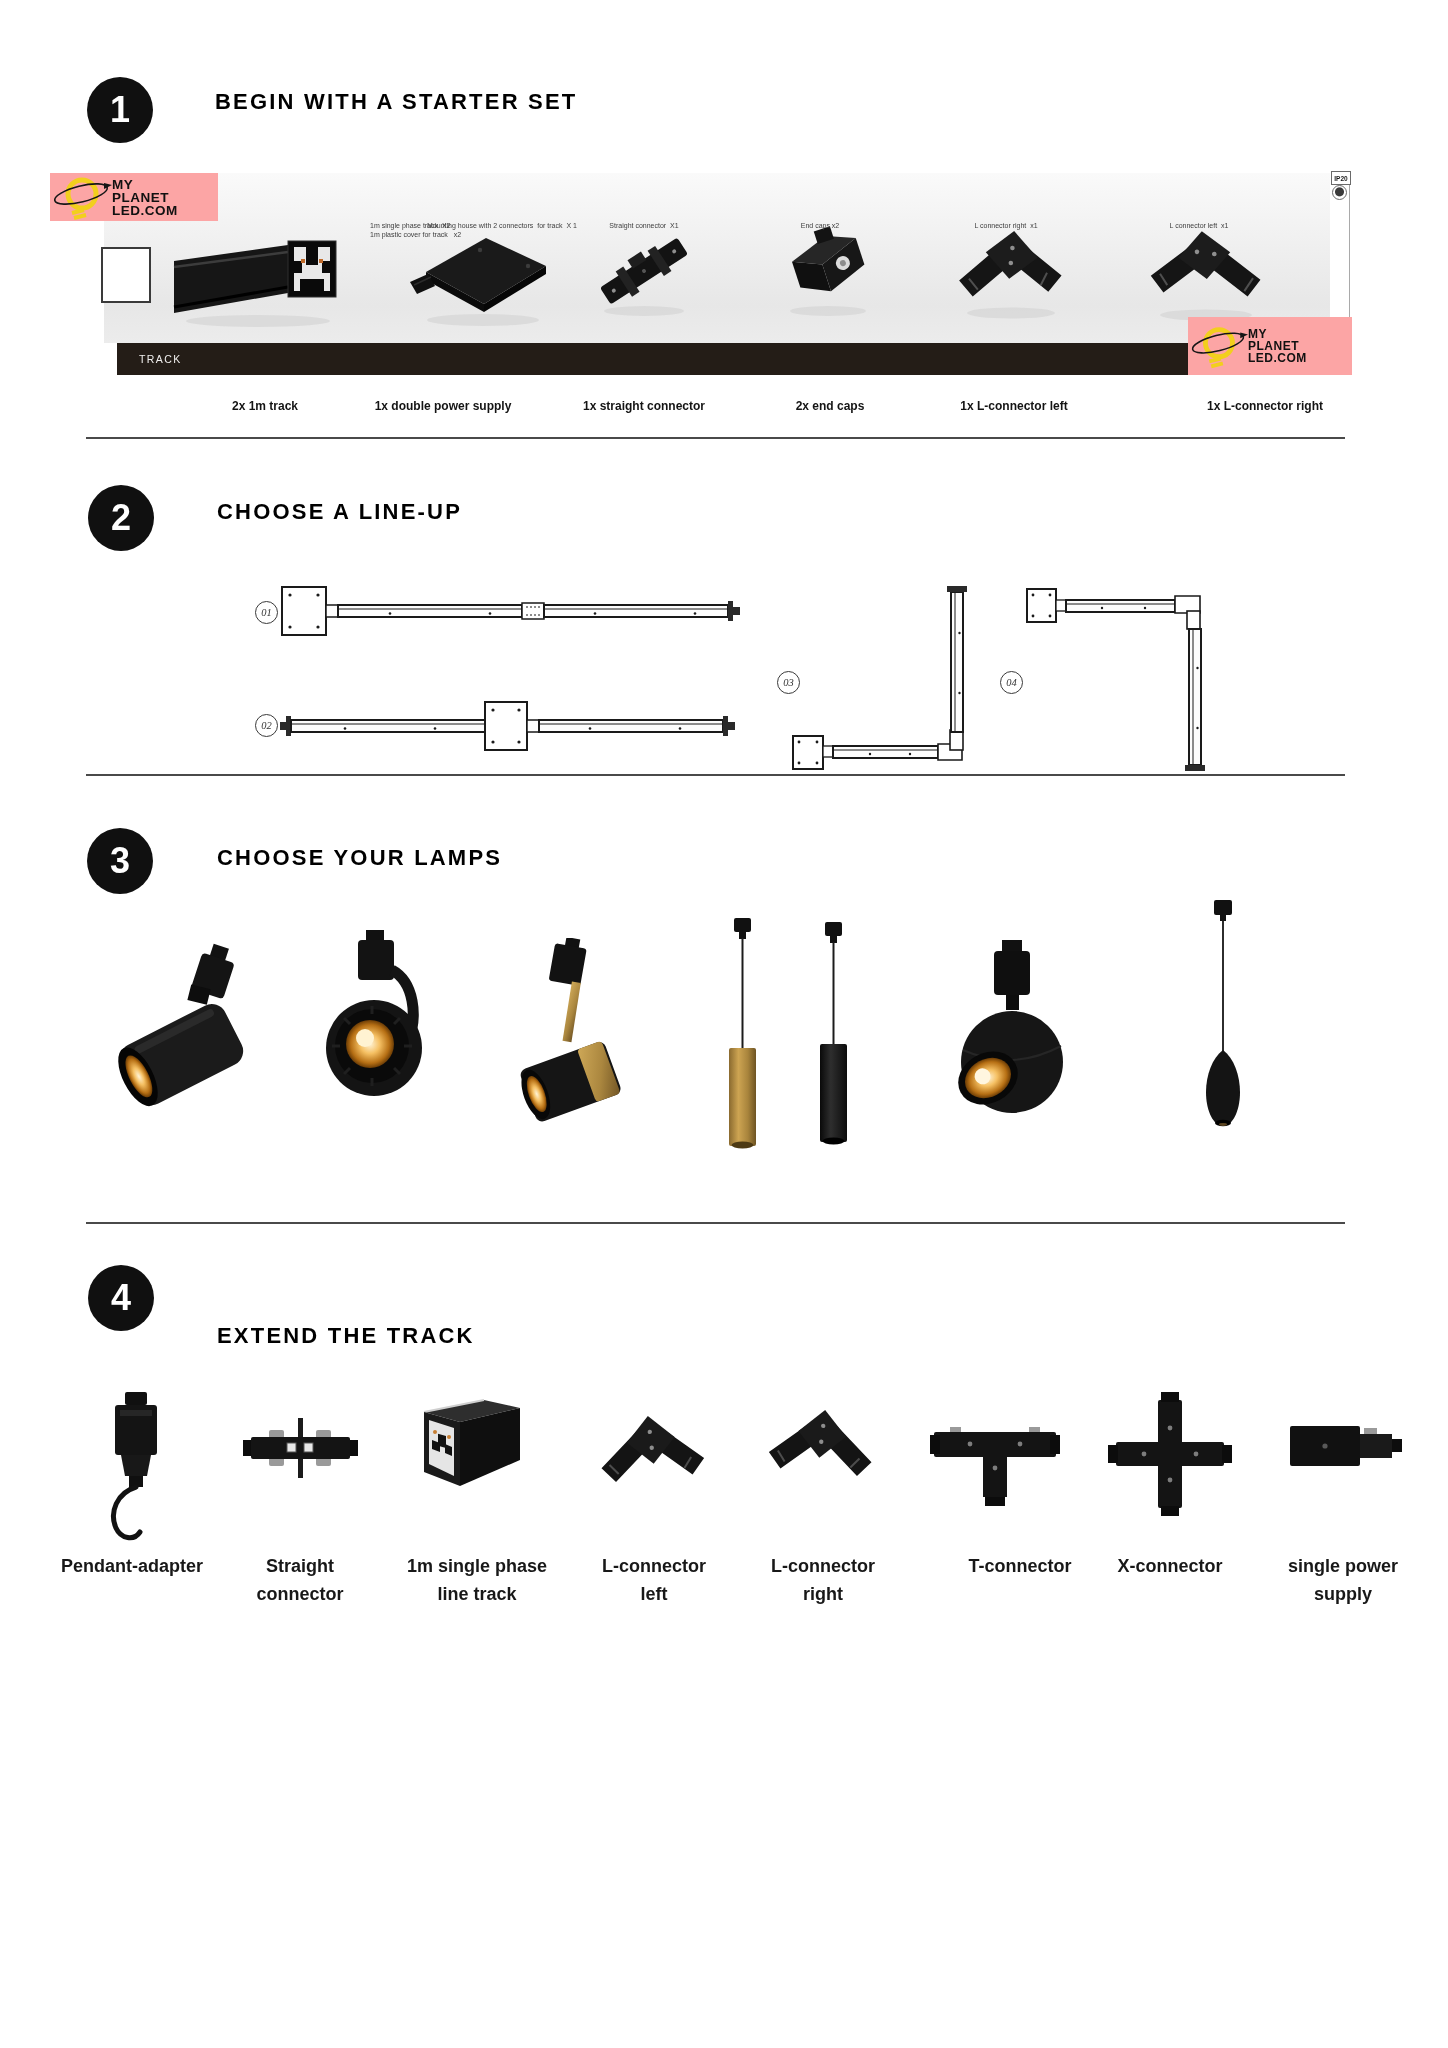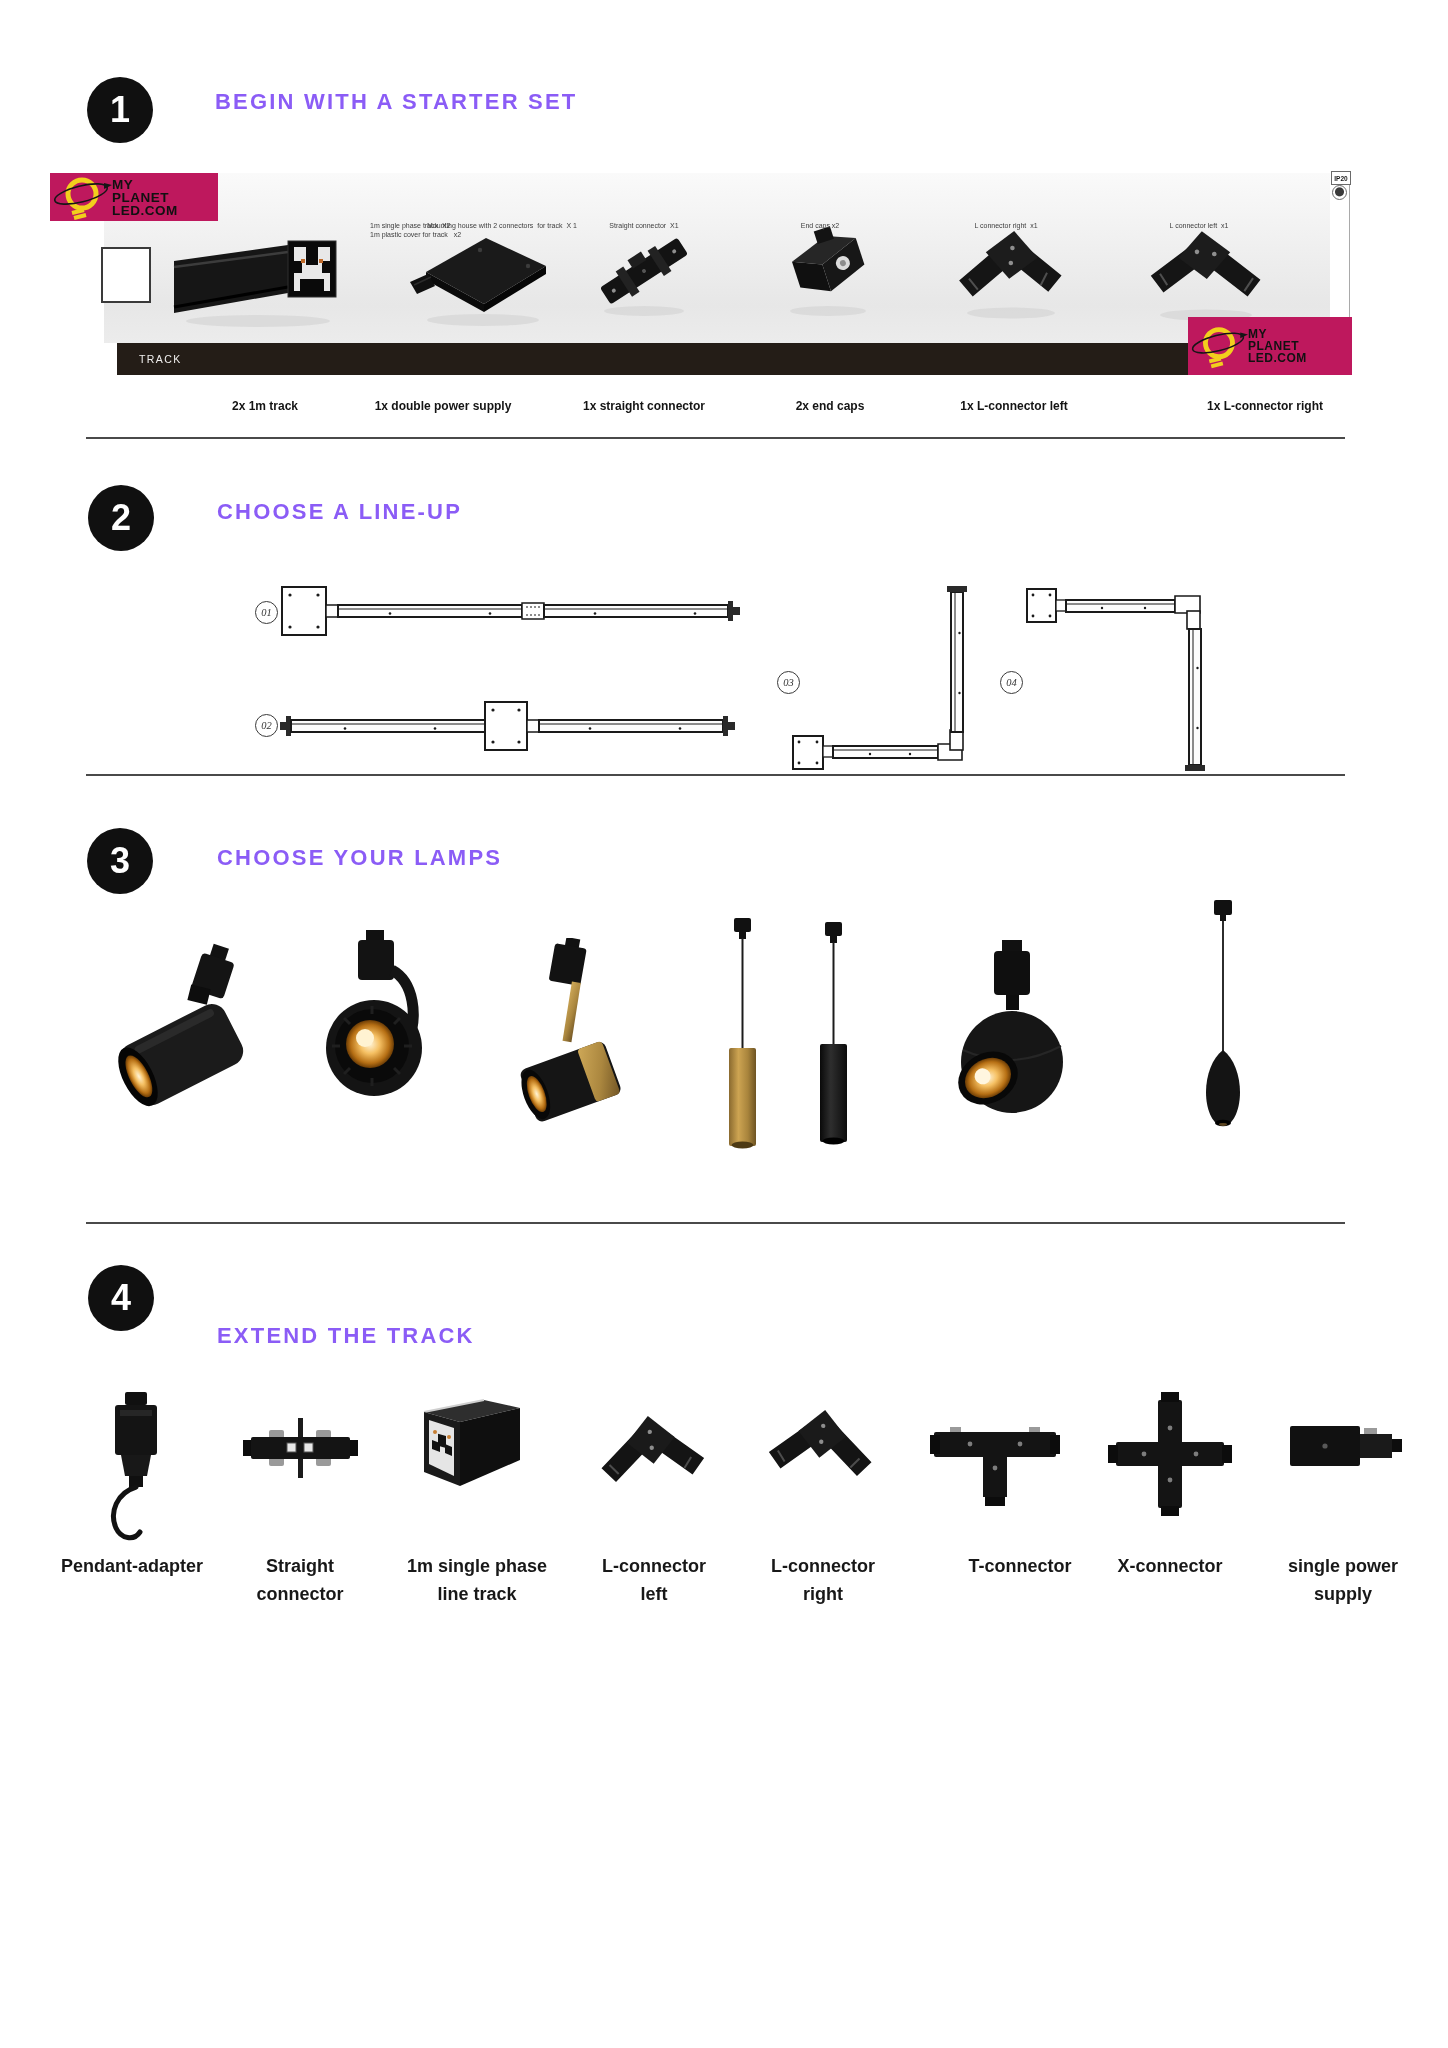--- a/index.html
+++ b/index.html
@@ -3,40 +3,40 @@
 <meta charset="utf-8">
 <style>
   html,body{margin:0;padding:0;background:#fff;}
   .page{position:relative;width:1448px;height:2048px;background:#fff;overflow:hidden;
         font-family:"Liberation Sans",sans-serif;color:#1a1a1a;}
   .abs{position:absolute;}
   
   .step-circle{position:absolute;width:66px;height:66px;border-radius:50%;background:#101010;
         color:#fff;display:flex;align-items:center;justify-content:center;
         font-size:36px;font-weight:700;}
-  .step-title{position:absolute;font-size:22px;font-weight:700;letter-spacing:2.2px;color:#8b5cf6;white-space:nowrap;}
+  .step-title{position:absolute;font-size:22px;font-weight:700;letter-spacing:2.2px;color:#000000;white-space:nowrap;}
   .divider{position:absolute;left:86px;width:1259px;height:2px;background:#4a4a4a;}
   
   .banner{position:absolute;left:104px;top:173px;width:1246px;height:202px;}
   .banner-photo{position:absolute;left:0;top:0;width:1226px;height:170px;
         background:linear-gradient(180deg,#fafafa 0%,#efefef 45%,#e7e7e7 78%,#ececec 100%);}
   .banner-side{position:absolute;left:1226px;top:0;width:19px;height:202px;background:#fff;border-right:1px solid #a9a9a9;}
   .track-bar{position:absolute;left:13px;top:170px;width:1213px;height:32px;background:#241d17;
         display:flex;align-items:center;padding-left:22px;box-sizing:border-box;
         color:#f0efee;font-size:10.5px;letter-spacing:1.4px;z-index:2;}
   .ip-badge{position:absolute;left:1227px;top:-2px;width:18px;height:12px;border:1px solid #6a6a6a;background:#fff;
         font-size:6.5px;font-weight:700;display:flex;align-items:center;justify-content:center;z-index:3;}
   .cert-icon{position:absolute;left:1228px;top:12px;width:13px;height:13px;border:1px solid #6a6a6a;border-radius:50%;
         background:radial-gradient(circle at 50% 45%,#3a3a3a 0 4px,#fff 5px);z-index:3;}
   .note{position:absolute;top:48px;font-size:7px;line-height:9px;color:#3d3d3d;white-space:pre;z-index:2;}
   .note.center{transform:translateX(-50%);text-align:center;}
   .prod{position:absolute;z-index:1;}
   .white-box{position:absolute;left:-3px;top:74px;width:50px;height:56px;background:#fff;border:2px solid #3a3a3a;box-sizing:border-box;z-index:1;}
   
-  .logo{display:flex;align-items:center;background:#be185d;}
+  .logo{display:flex;align-items:center;background:#fca5a5;}
   .logo-top{position:absolute;left:-54px;top:0px;width:168px;height:48px;z-index:4;padding:0;}
   .logo-bottom{position:absolute;left:1084px;top:144px;width:164px;height:58px;z-index:4;}
   .logo-text{font-weight:700;font-size:13.5px;line-height:13px;letter-spacing:.5px;color:#111;}
   .logo-text.small{font-size:12px;line-height:12px;}
   
   .cap{position:absolute;top:399px;transform:translateX(-50%);font-size:12px;font-weight:700;color:#141414;white-space:nowrap;}
   
   .lu-label{position:absolute;width:21px;height:21px;border:1px solid #3a3a3a;border-radius:50%;
         display:flex;align-items:center;justify-content:center;
         font-family:"Liberation Serif",serif;font-style:italic;font-size:10.5px;color:#333;}

